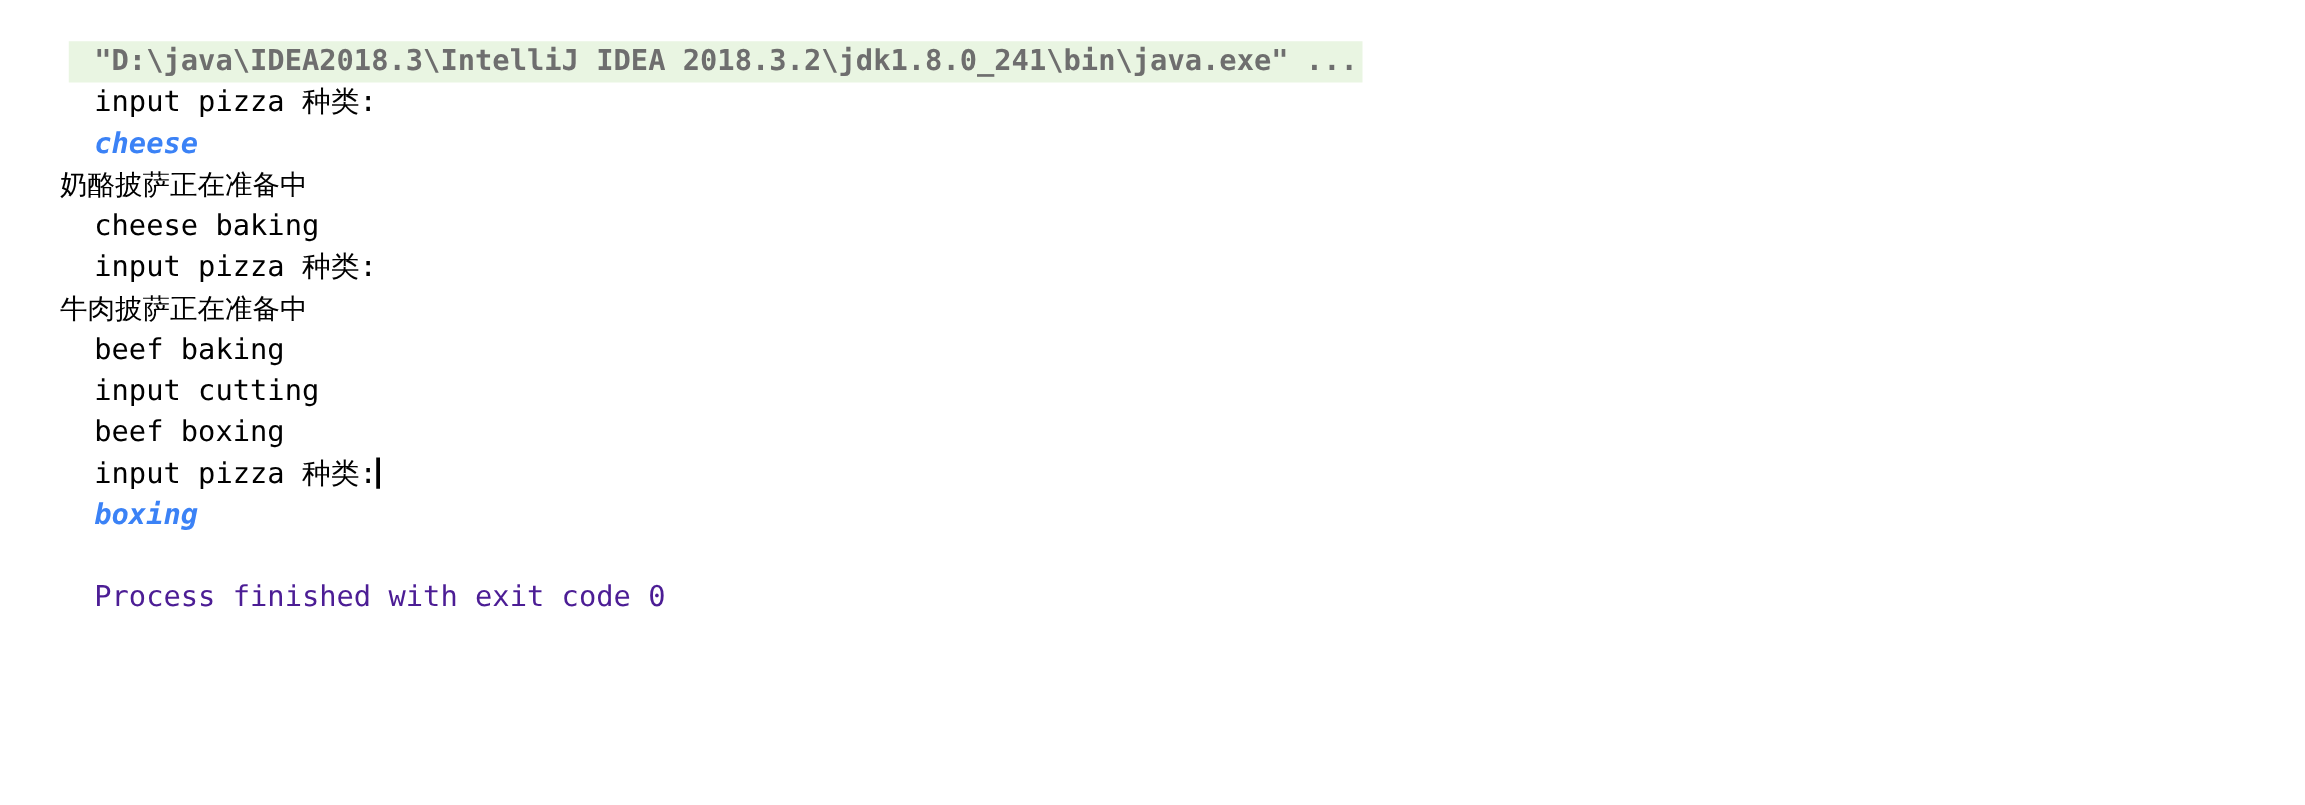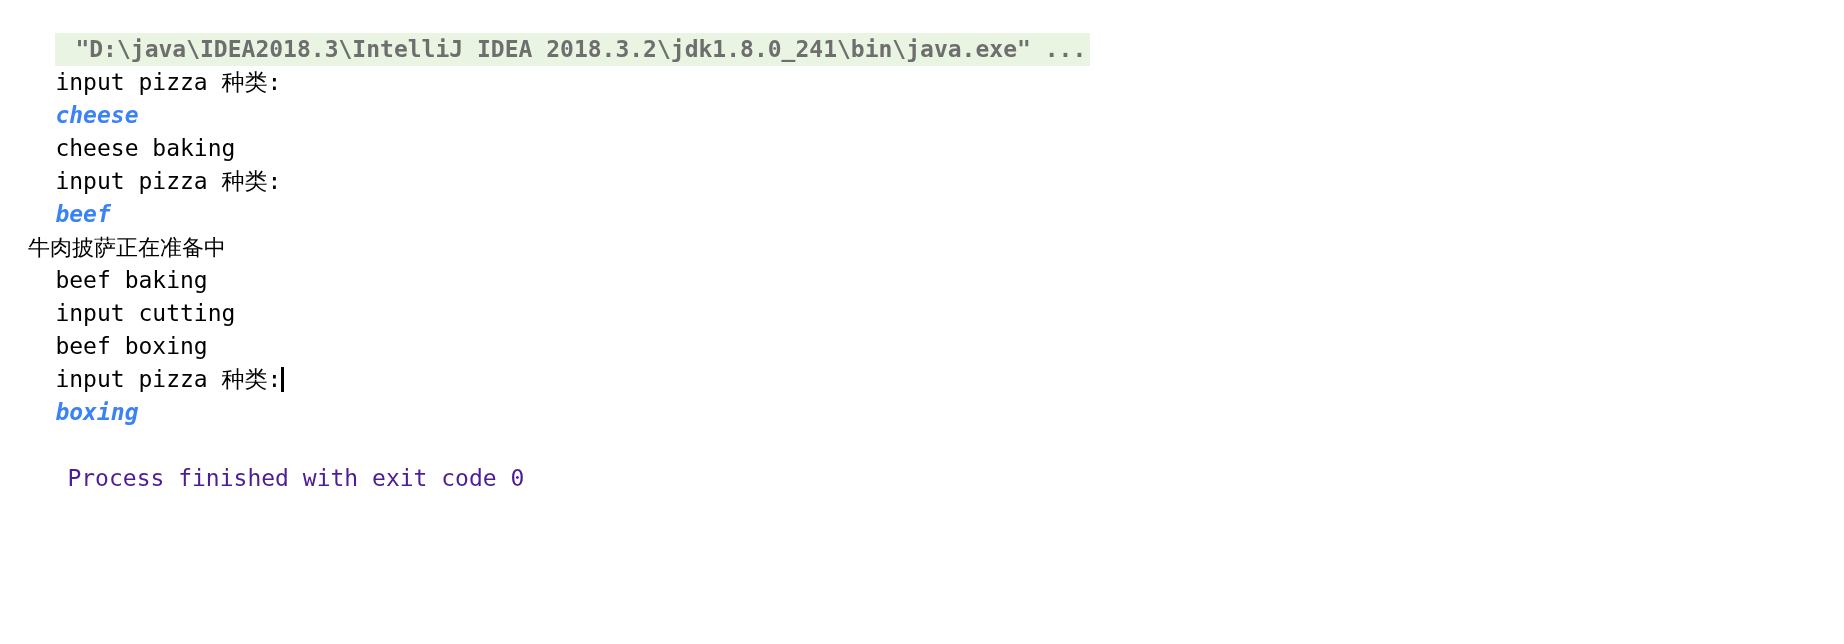--- a/index.html
+++ b/index.html
@@ -20,20 +20,21 @@
     height: 644px;
     background: #ffffff;
     padding: 0;
     box-sizing: border-box;
   }
 
   .line {
     position: relative;
     height: 33px;
     line-height: 33px;
+    padding-left: 20px;
     font-size: 23px;
     white-space: pre;
     color: #000000;
     letter-spacing: 0px;
   }
 
   .line.cmd {
     color: #6e6e6e;
     font-weight: bold;
     padding-left: 0;
@@ -51,21 +52,20 @@
   }
 
   .line.input-echo {
     color: #3b82f6;
     font-style: italic;
     font-weight: bold;
   }
 
   .line.exit {
     color: #4c1d95;
-    margin-left: 12px;
   }
 
   .line.blank {
     height: 33px;
   }
 
   .cjk {
     font-family: "DejaVu Sans", "Liberation Sans", sans-serif;
     font-size: 22px;
   }
@@ -89,34 +89,34 @@
   </div>
 
   <div class="line">
     <span>input pizza 种类:</span>
   </div>
 
   <div class="line input-echo">
     <span>cheese</span>
   </div>
 
+  <div class="line cjk">
+    <span>奶酪披萨正在准备中</span>
+  </div>
 
   <div class="line">
     <span>cheese baking</span>
   </div>
 
 
 
   <div class="line">
     <span>input pizza 种类:</span>
   </div>
 
-  <div class="line input-echo">
-    <span>beef</span>
-  </div>
 
   <div class="line cjk">
     <span>牛肉披萨正在准备中</span>
   </div>
 
   <div class="line">
     <span>beef baking</span>
   </div>
 
   <div class="line">

